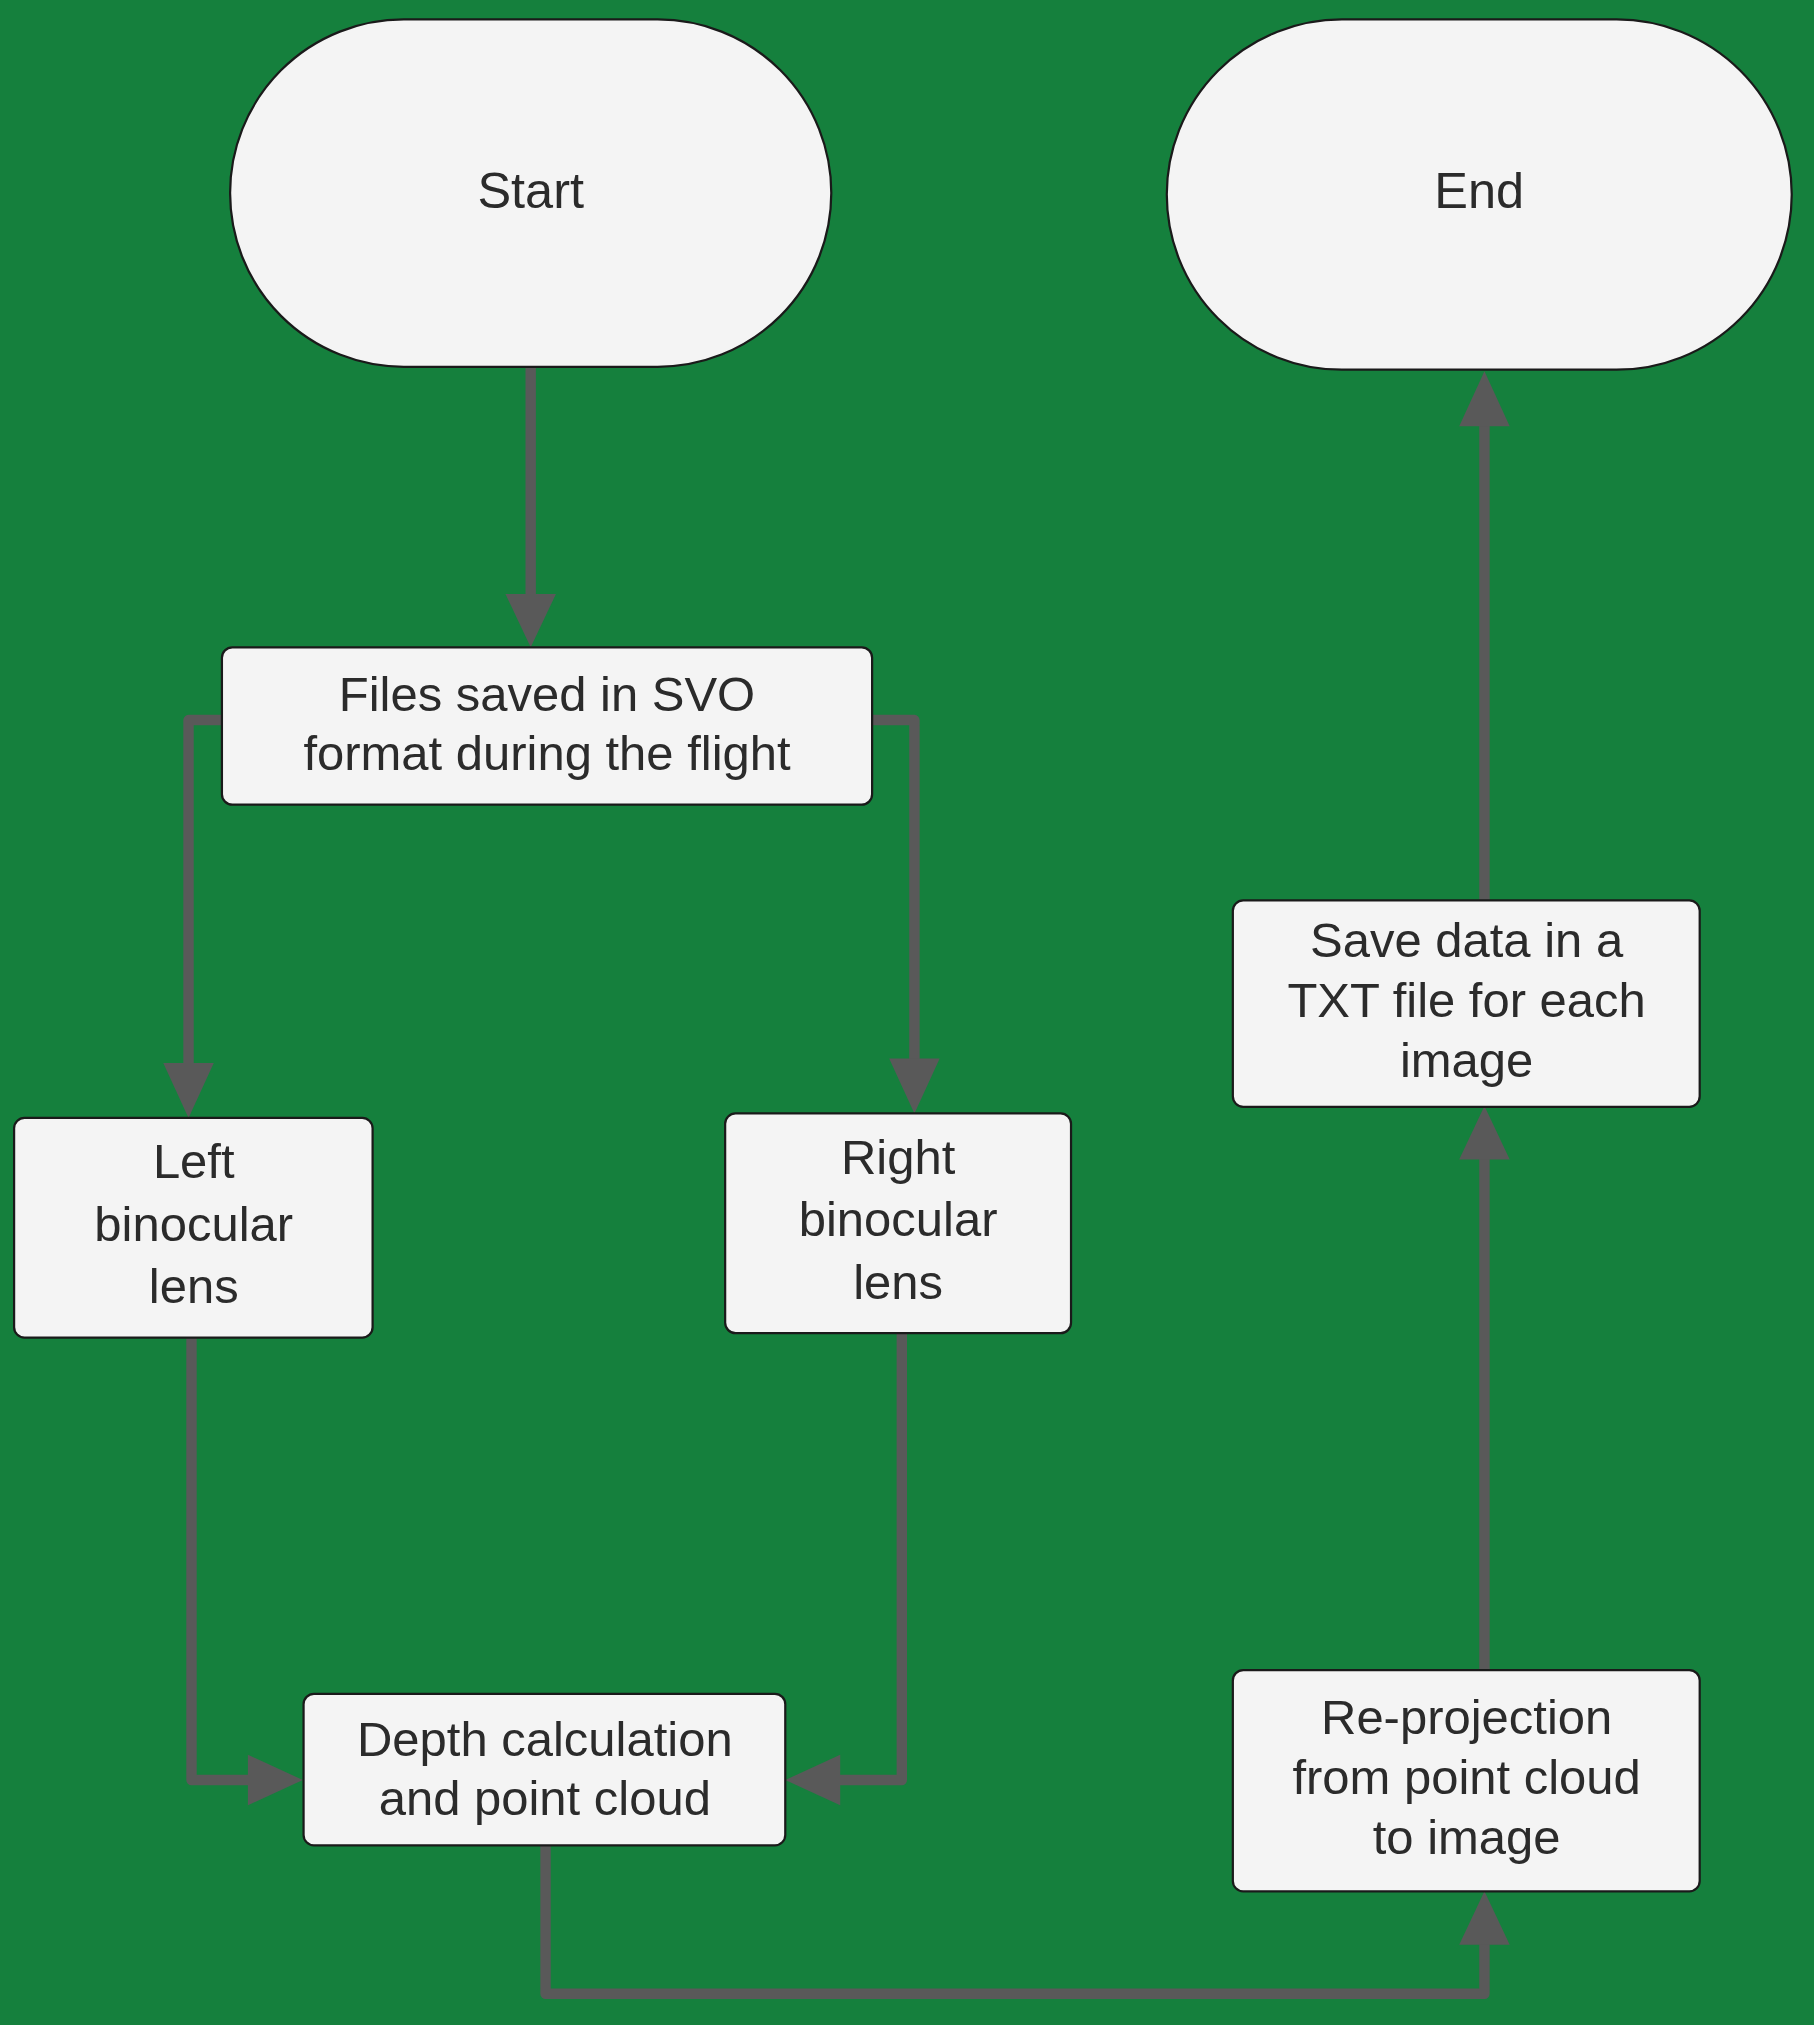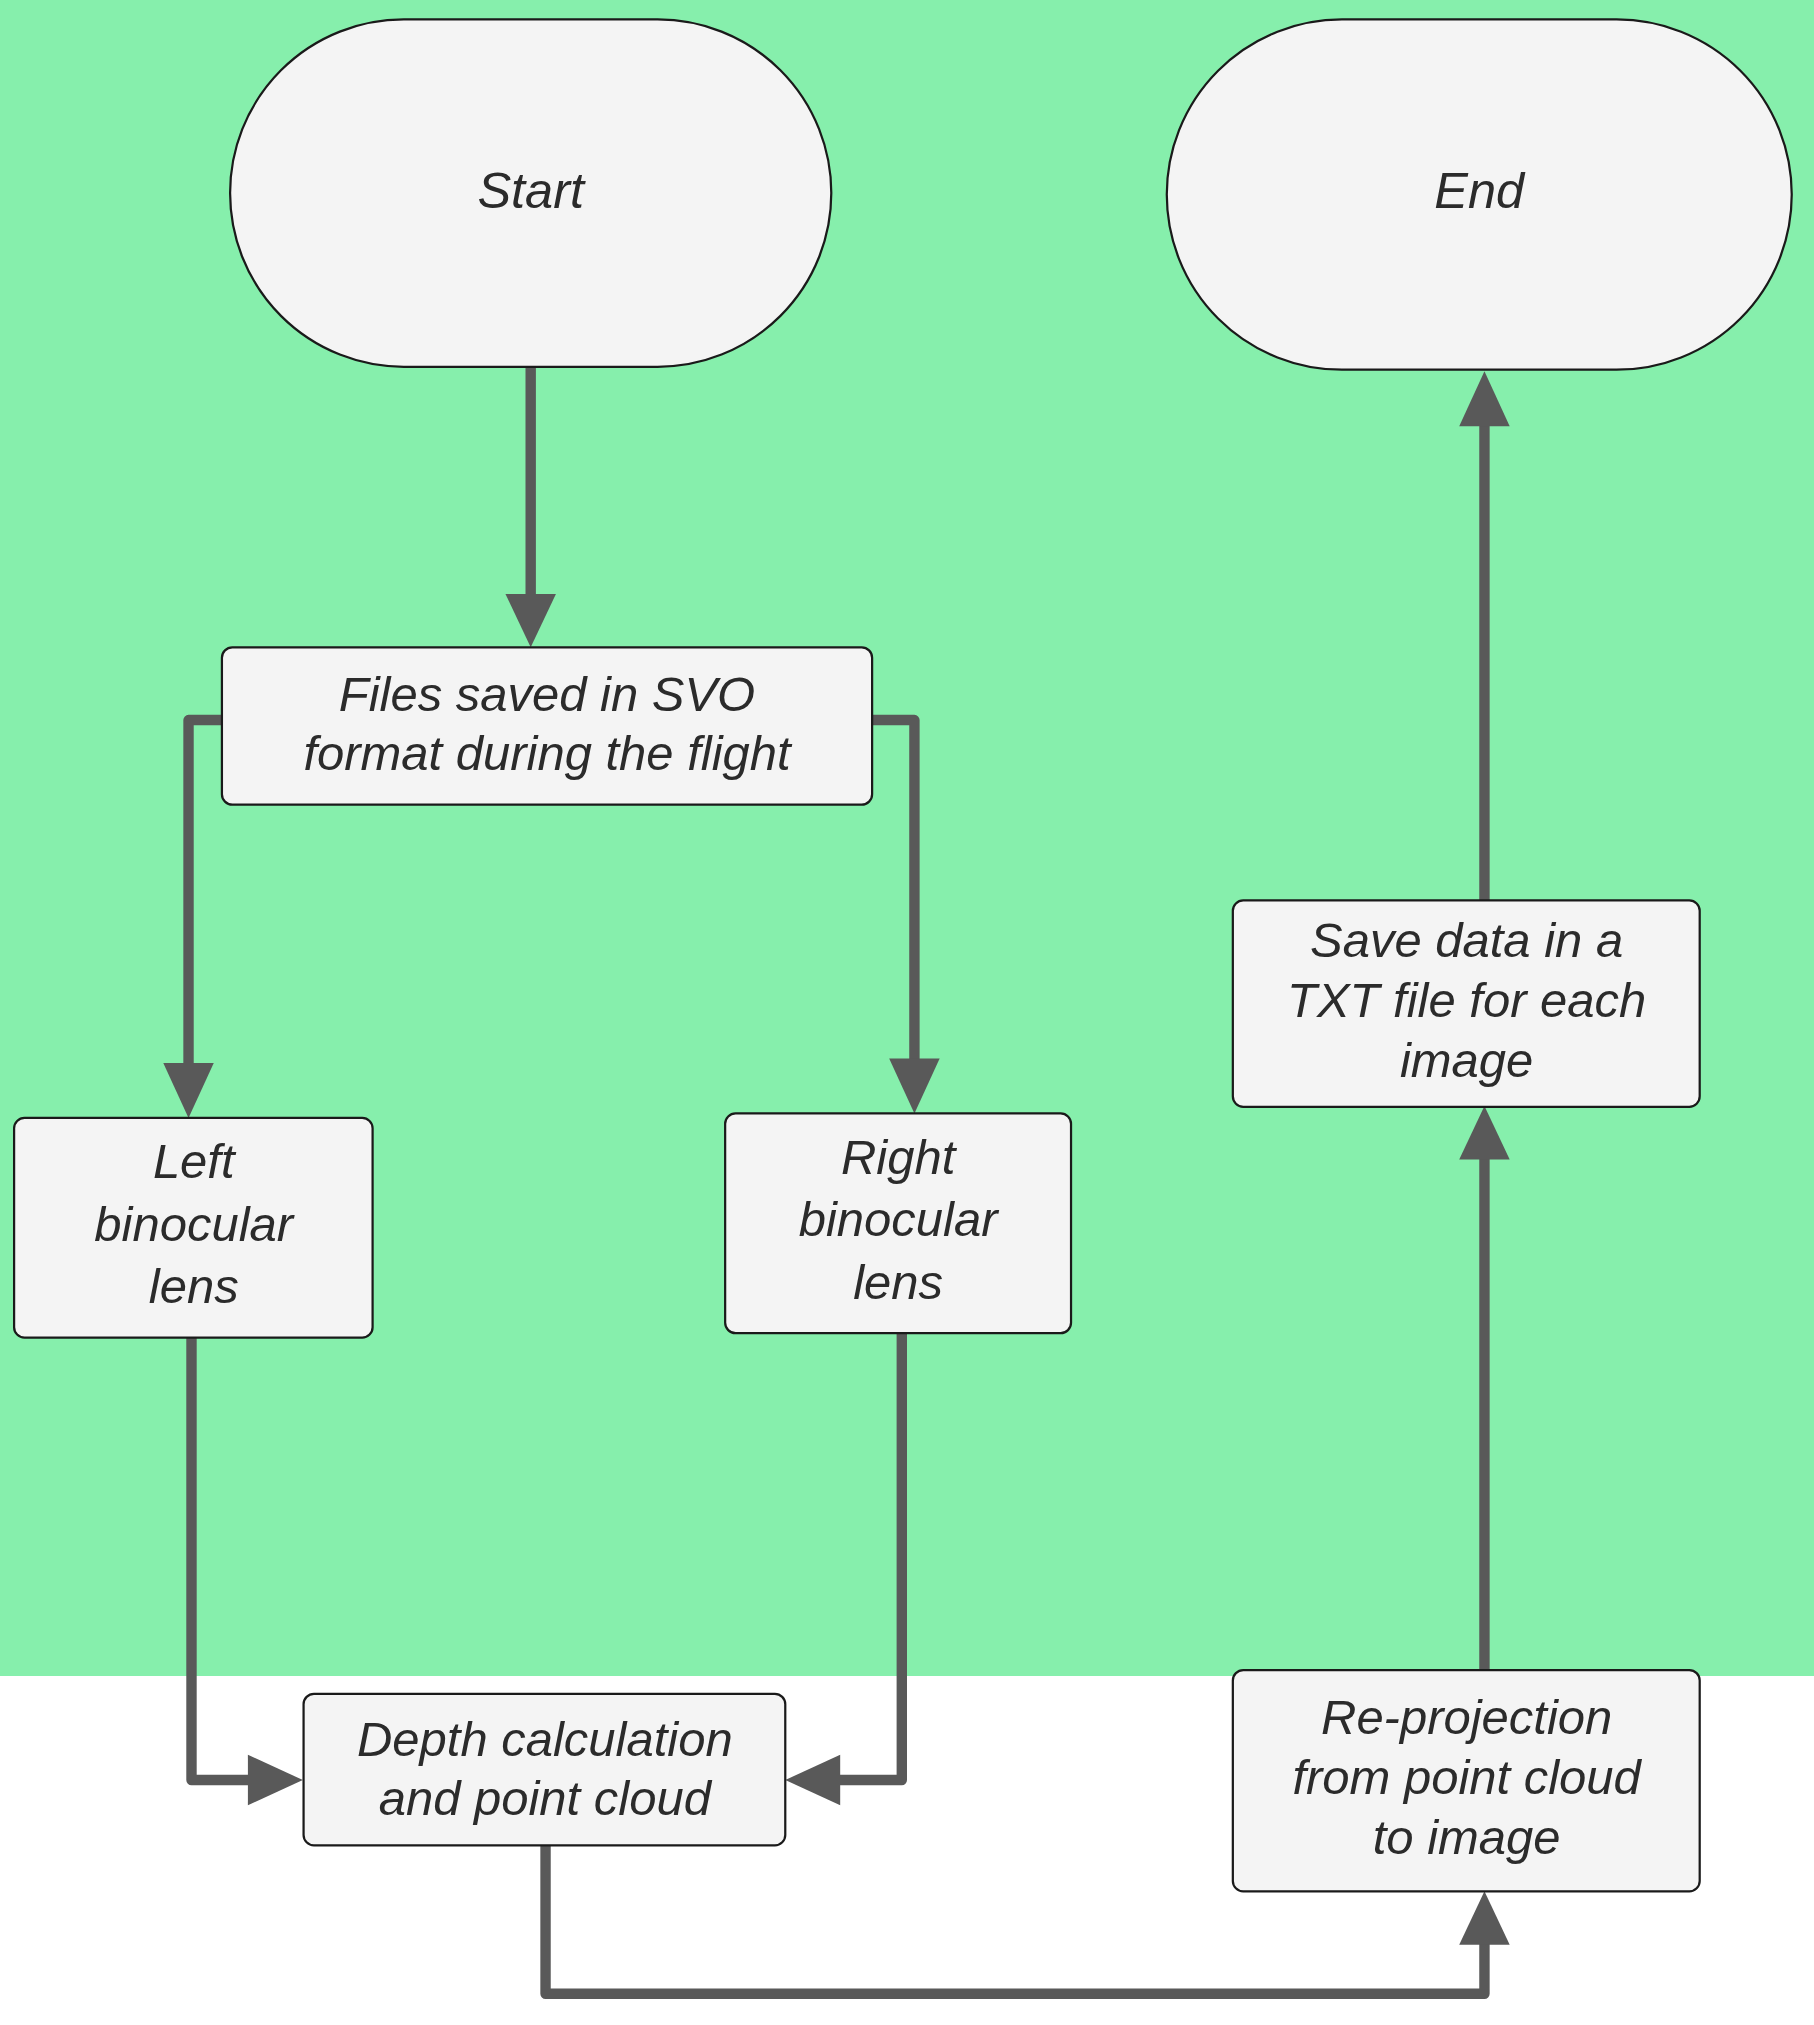--- a/index.html
+++ b/index.html
@@ -9,23 +9,22 @@
   }
   body {
     width: 1814px;
     height: 2025px;
     overflow: hidden;
     font-family: "Liberation Sans", sans-serif;
   }
   #flowchart-root {
     position: relative;
     width: 1814px;
-    height: 1676px;
-    background: #86efac;
-    font-style: italic;
+    height: 2025px;
+    background: #15803d;
   }
   svg#flow-svg {
     position: absolute;
     top: 0;
     left: 0;
     width: 1814px;
     height: 2025px;
     display: block;
   }
   .node-shape {

